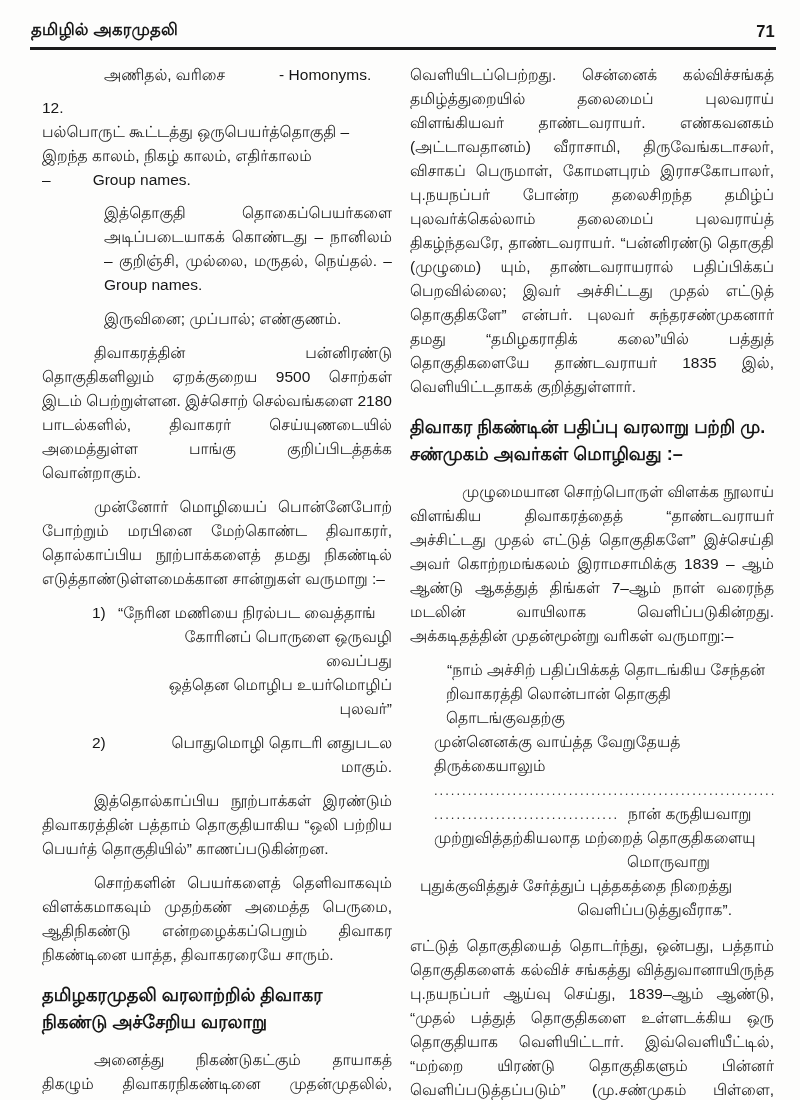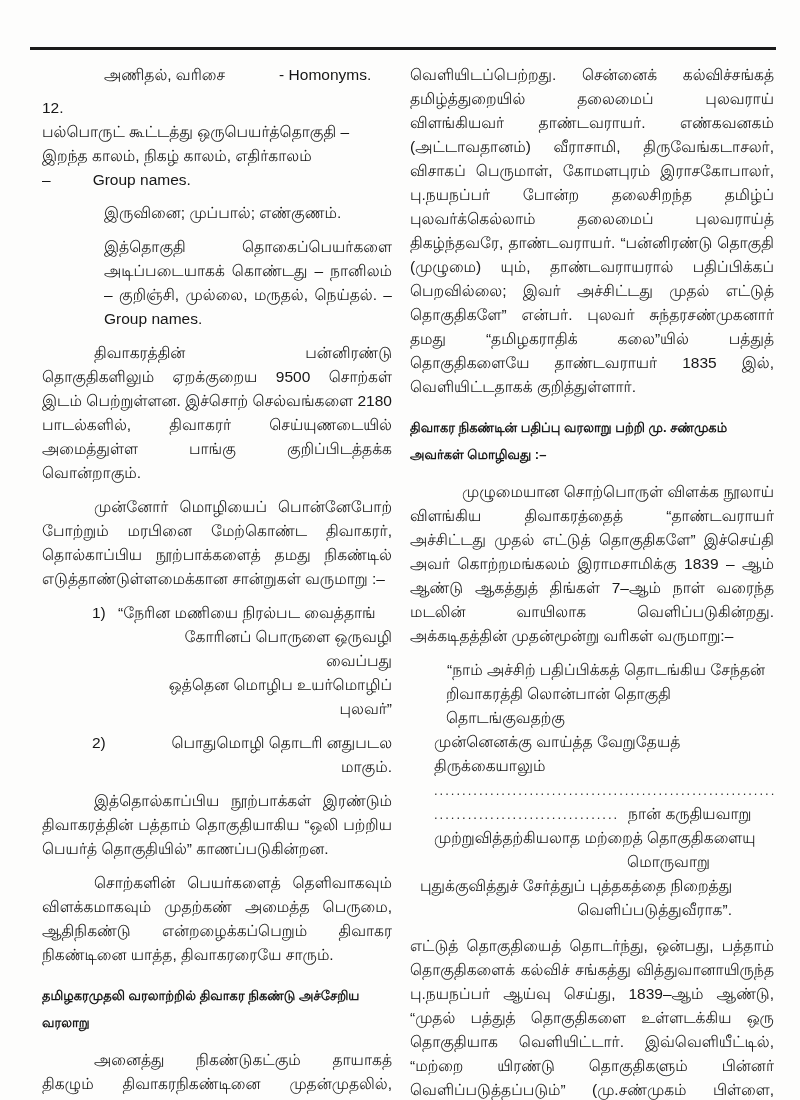--- a/index.html
+++ b/index.html
@@ -47,21 +47,21 @@
 
   .indented-block { margin: 0 0 10px 62px; text-align: justify; }
   .indented-block.plain { text-align: left; }
 
   .verse { display: flex; margin: 0 0 10px 50px; }
   .verse-no { width: 26px; flex: none; }
   .verse-lines { flex: 1; }
   .verse-lines .vl2 { padding-left: 10px; text-align: right; }
 
   .section-heading {
-    font-size: 13px; font-weight: bold; line-height: 27px;
+    font-size: 18px; font-weight: bold; line-height: 27px;
     margin: 15px 0 12px 0;
   }
 
   .letter-quote { margin: 2px 0 12px 24px; }
   .ql.q1 { padding-left: 4px; text-align: center; }
   .ql.q2 { padding-left: 12px; }
   .ql.q3 { padding-left: 0; }
   .ql.q5 { padding-left: 0; }
   .ql.q6 { text-align: right; padding-right: 64px; }
   .ql.q7 { margin-left: -14px; }
@@ -76,20 +76,24 @@
   .dots.full { width: 100%; }
   .dots-row.with-text { display: flex; align-items: baseline; }
   .dots.partial { width: 186px; flex: none; }
   .after-dots { margin-left: 8px; white-space: nowrap; }
 </style>
 </head>
 <body>
 
 <div class="page">
 
+  <div class="header">
+    <span class="header-title">தமிழில் அகரமுதலி</span>
+    <span class="header-page">71</span>
+  </div>
   <div class="header-rule"></div>
 
   <div class="columns">
 
     <div class="col col-left">
 
       <div class="entry-line">
         <span>அணிதல், வரிசை</span>
         <span class="def">- Homonyms.</span>
       </div>
@@ -99,23 +103,23 @@
         <div class="item-body">
           <div>பல்பொருட் கூட்டத்து ஒருபெயர்த்தொகுதி –</div>
           <div>இறந்த காலம், நிகழ் காலம், எதிர்காலம்</div>
           <div class="dash-row">
             <span>–</span>
             <span class="dash-gap">Group names.</span>
           </div>
         </div>
       </div>
 
+      <p class="indented-block">இத்தொகுதி தொகைப்பெயர்களை அடிப்படையாகக் கொண்டது – நானிலம் – குறிஞ்சி, முல்லை, மருதல், நெய்தல். – Group names.</p>
+
       <p class="indented-block plain">இருவினை; முப்பால்; எண்குணம்.</p>
-
-      <p class="indented-block">இத்தொகுதி தொகைப்பெயர்களை அடிப்படையாகக் கொண்டது – நானிலம் – குறிஞ்சி, முல்லை, மருதல், நெய்தல். – Group names.</p>
 
       <p class="para">திவாகரத்தின் பன்னிரண்டு தொகுதிகளிலும் ஏறக்குறைய 9500 சொற்கள் இடம் பெற்றுள்ளன. இச்சொற் செல்வங்களை 2180 பாடல்களில், திவாகரர் செய்யுணடையில் அமைத்துள்ள பாங்கு குறிப்பிடத்தக்க வொன்றாகும்.</p>
 
       <p class="para">முன்னோர் மொழியைப் பொன்னேபோற் போற்றும் மரபினை மேற்கொண்ட திவாகரர், தொல்காப்பிய நூற்பாக்களைத் தமது நிகண்டில் எடுத்தாண்டுள்ளமைக்கான சான்றுகள் வருமாறு :–</p>
 
       <div class="verse">
         <span class="verse-no">1)</span>
         <div class="verse-lines">
           <div>“நேரின மணியை நிரல்பட வைத்தாங்</div>
           <div class="vl2">கோரினப் பொருளை ஒருவழி வைப்பது</div>

